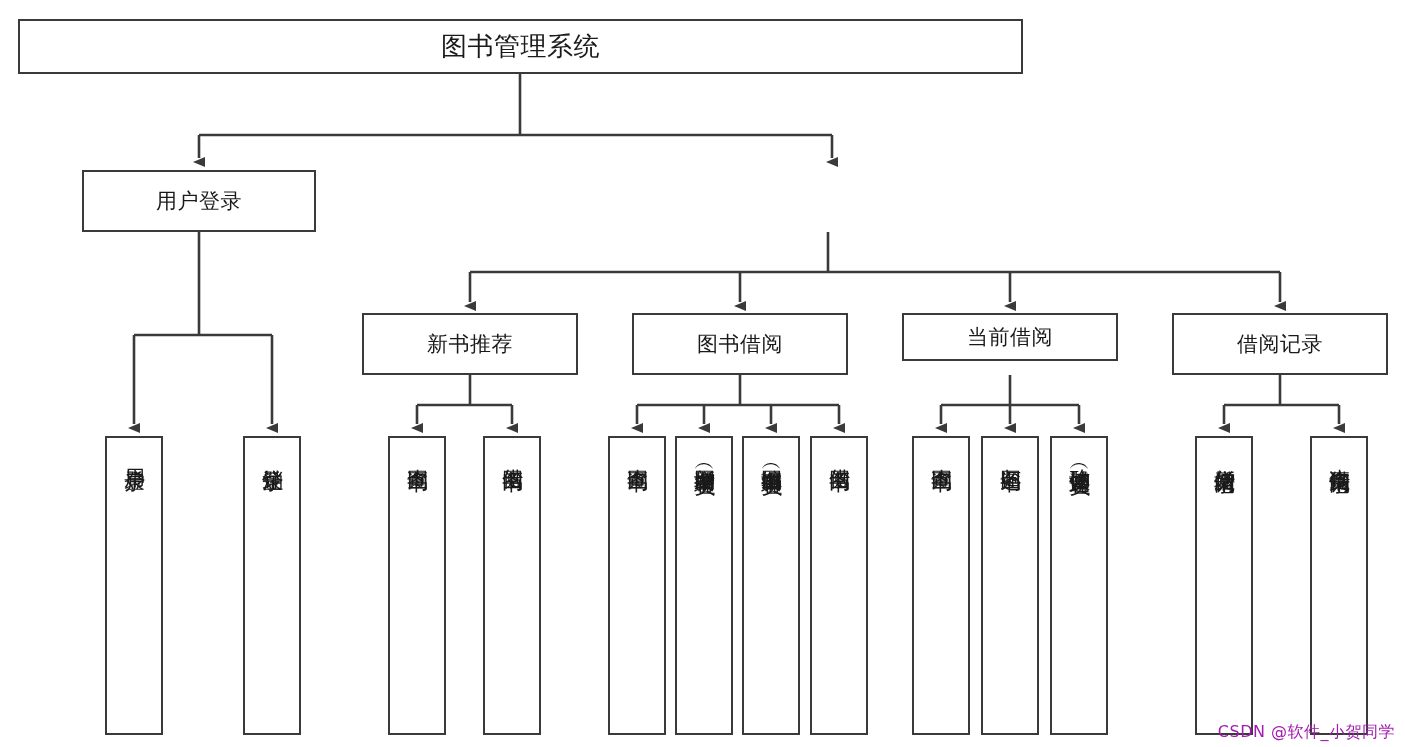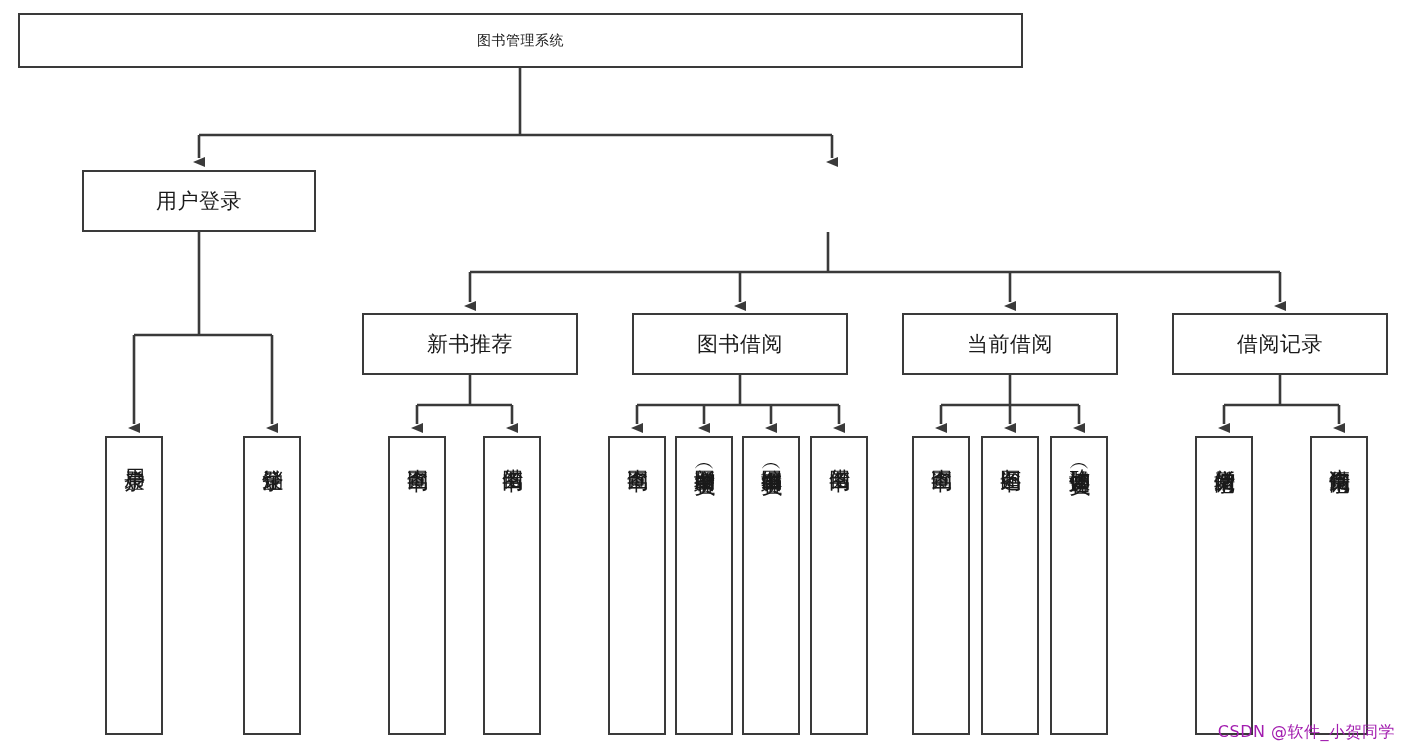--- a/index.html
+++ b/index.html
@@ -48,21 +48,22 @@
   .node.vertical .vtext {
     writing-mode: vertical-rl;
     text-orientation: upright;
     font-size: 21px;
     line-height: 1.12;
     letter-spacing: 1px;
     white-space: nowrap;
     color: #1a1a1a;
   }
   .node.root {
-    font-size: 14px;
+    font-size: 26px;
+    margin-top: 6px;
   }
   #watermark {
     position: absolute;
     right: 10px;
     bottom: 4px;
     font-size: 16px;
     color: #a21caf;
     white-space: nowrap;
     letter-spacing: 0.5px;
   }
@@ -129,21 +130,21 @@
   <div class="node horizontal" style="left:82px; top:170px; width:234px; height:62px;">
     <span>用户登录</span>
   </div>
 
   <div class="node horizontal" style="left:362px; top:313px; width:216px; height:62px;">
     <span>新书推荐</span>
   </div>
   <div class="node horizontal" style="left:632px; top:313px; width:216px; height:62px;">
     <span>图书借阅</span>
   </div>
-  <div class="node horizontal" style="left:902px; top:313px; width:216px; height:62px;">
+  <div class="node horizontal" style="left:902px; top:313px; width:216px; height:48px;">
     <span>当前借阅</span>
   </div>
   <div class="node horizontal" style="left:1172px; top:313px; width:216px; height:62px;">
     <span>借阅记录</span>
   </div>
 
   <div class="node vertical" style="left:105px; top:436px; width:58px; height:299px;">
     <span class="vtext">用户登录</span>
   </div>
   <div class="node vertical" style="left:243px; top:436px; width:58px; height:299px;">

